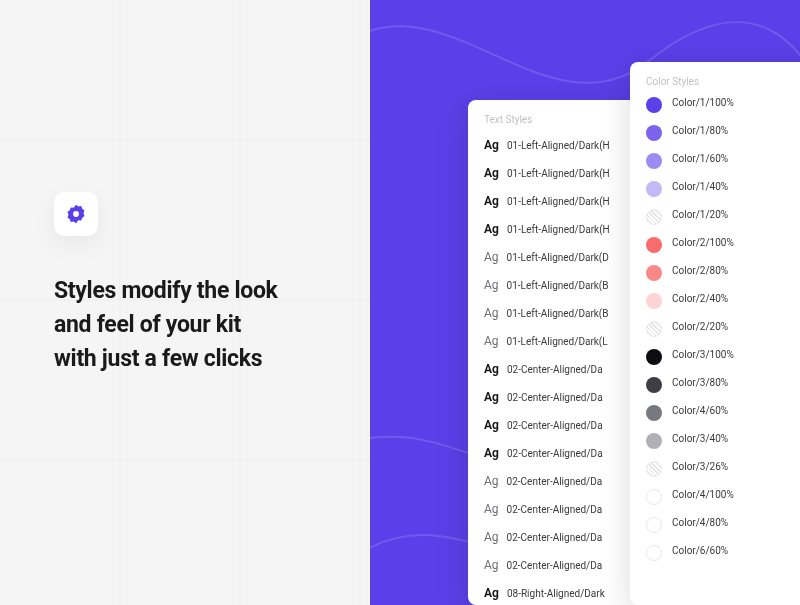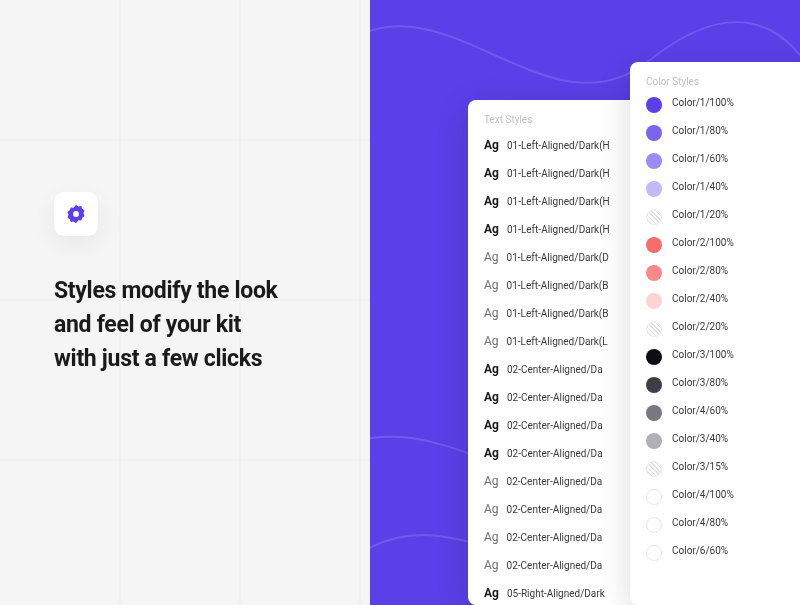--- a/index.html
+++ b/index.html
@@ -214,21 +214,21 @@
       <div class="text-row">
         <span class="ag-normal">Ag</span>
         <span class="text-label">02-Center-Aligned/Da</span>
       </div>
       <div class="text-row">
         <span class="ag-normal">Ag</span>
         <span class="text-label">02-Center-Aligned/Da</span>
       </div>
       <div class="text-row">
         <span class="ag-bold">Ag</span>
-        <span class="text-label">05-Right-Aligned/Dark</span>
+        <span class="text-label">08-Right-Aligned/Dark</span>
       </div>
     </div>
 </div>
 
 <div class="panel panel-color">
   <div class="panel-title">Color Styles</div>
   <div id="color-list">
       <div class="color-row">
         <span class="swatch" style="background: rgb(91, 63, 232);"></span>
         <span class="color-label">Color/1/100%</span>
@@ -276,21 +276,21 @@
       <div class="color-row">
         <span class="swatch" style="background: rgb(120, 120, 128);"></span>
         <span class="color-label">Color/4/60%</span>
       </div>
       <div class="color-row">
         <span class="swatch" style="background: rgb(176, 176, 182);"></span>
         <span class="color-label">Color/3/40%</span>
       </div>
       <div class="color-row">
         <span class="swatch swatch-hatched"></span>
-        <span class="color-label">Color/3/15%</span>
+        <span class="color-label">Color/3/26%</span>
       </div>
       <div class="color-row">
         <span class="swatch swatch-border" style="background: rgb(255, 255, 255);"></span>
         <span class="color-label">Color/4/100%</span>
       </div>
       <div class="color-row">
         <span class="swatch swatch-border" style="background: rgb(255, 255, 255);"></span>
         <span class="color-label">Color/4/80%</span>
       </div>
       <div class="color-row">

